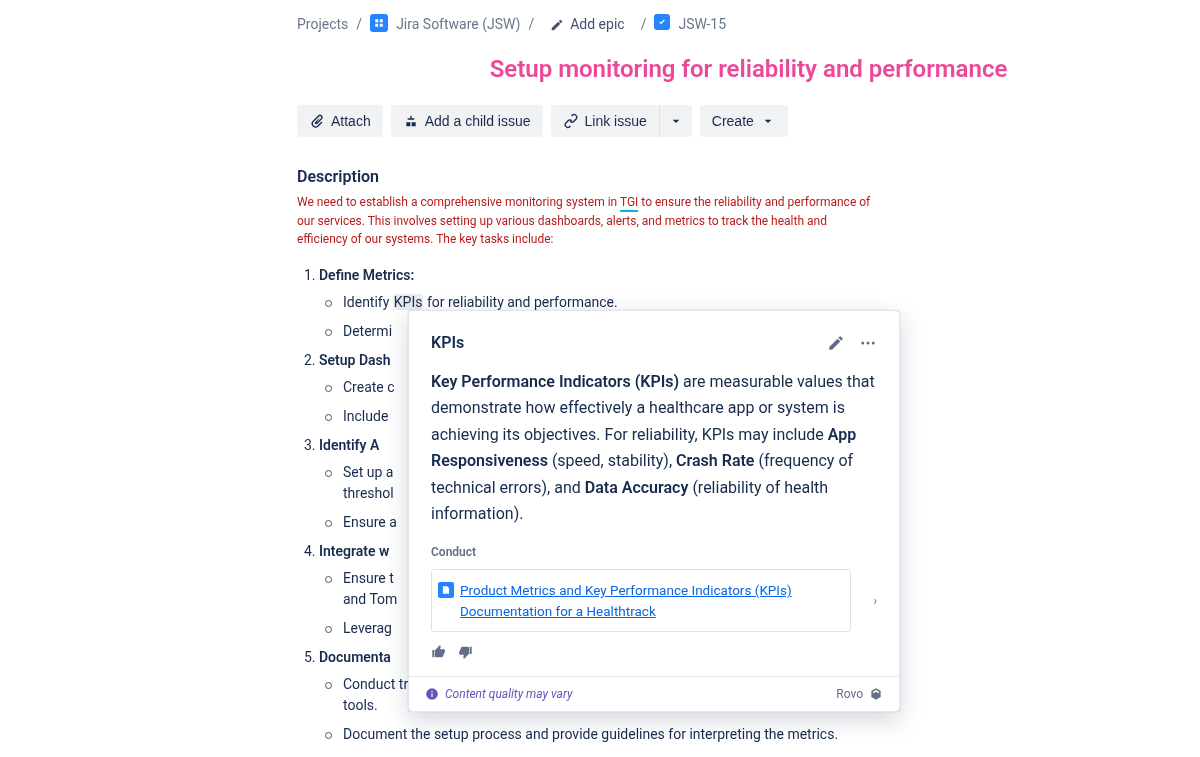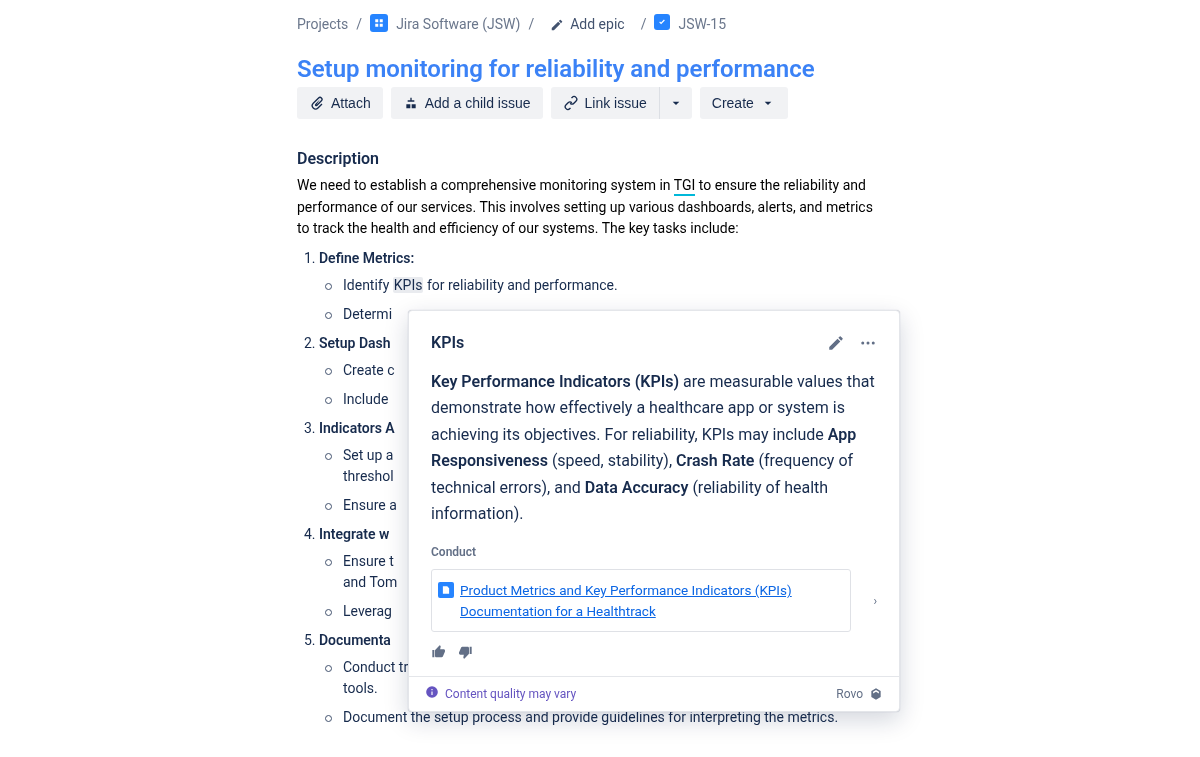--- a/index.html
+++ b/index.html
@@ -39,21 +39,23 @@
   }
   .issue-icon svg { width: 10px; height: 10px; fill:#fff; }
   .add-epic { display: inline-flex; align-items: center; gap: 6px; padding: 0 8px; }
   .add-epic svg { width: 14px; height: 14px; fill: #42526E; }
   .add-epic span { color:#42526E; }
 
   
   h1.title {
     font-size: 24px;
     font-weight: 600;
-    color: #3b82f6;
+    color: #ec4899;
+    margin-bottom: 18px;
+    text-align: center;
   }
 
   
   .toolbar {
     display: flex;
     gap: 8px;
     margin-bottom: 28px;
   }
   .tbtn {
     display: inline-flex;
@@ -76,24 +78,24 @@
   .tbtn.iconOnly { padding: 6px 8px; }
 
   
   h2.section-title {
     font-size: 16px;
     font-weight: 600;
     color: #172B4D;
     margin-bottom: 4px;
   }
   .desc-text {
-    color: #000000;
-    font-size: 14px;
+    color: #b91c1c;
+    font-size: 12px;
     line-height: 1.55;
-    margin-bottom: 8px;
+    margin-bottom: 16px;
     max-width: 580px;
   }
   .tgi {
     border-bottom: 2px solid #00B8D9;
     padding-bottom: 1px;
   }
 
   
   ol.tasks {
     list-style: decimal;
@@ -202,21 +204,21 @@
 
   .pop-foot {
     display:flex;
     align-items:center;
     justify-content:space-between;
     border-top: 1px solid #E4E6EA;
     padding: 8px 16px;
     font-size: 12px;
     color: #626F86;
   }
-  .pop-foot .left { display:flex; align-items:flex-start; gap:6px; color:#6554C0; }
+  .pop-foot .left { display:flex; align-items:center; gap:6px; color:#6554C0;font-style:italic; }
   .pop-foot .left svg { width:14px; height:14px; fill:#6554C0; }
   .pop-foot .right { display:flex; align-items:center; gap:6px; color:#626F86; }
   .pop-foot .right svg { width:14px; height:14px; fill:#626F86; }
 
 </style>
 </head>
 <body>
 
 <nav class="breadcrumb">
   <a href="#">Projects</a>
@@ -295,21 +297,21 @@
     </ul>
   </li>
   <li>
     <span class="task-head">Setup Dash</span>
     <ul class="sub">
       <li><span>Create c</span></li>
       <li><span>Include </span></li>
     </ul>
   </li>
   <li>
-    <span class="task-head">Indicators A</span>
+    <span class="task-head">Identify A</span>
     <ul class="sub">
       <li><span>Set up a</span><br><span>threshol</span></li>
       <li><span>Ensure a</span></li>
     </ul>
   </li>
   <li>
     <span class="task-head">Integrate w</span>
     <ul class="sub">
       <li><span>Ensure t</span><br><span>and Tom</span></li>
       <li><span>Leverag</span></li>

